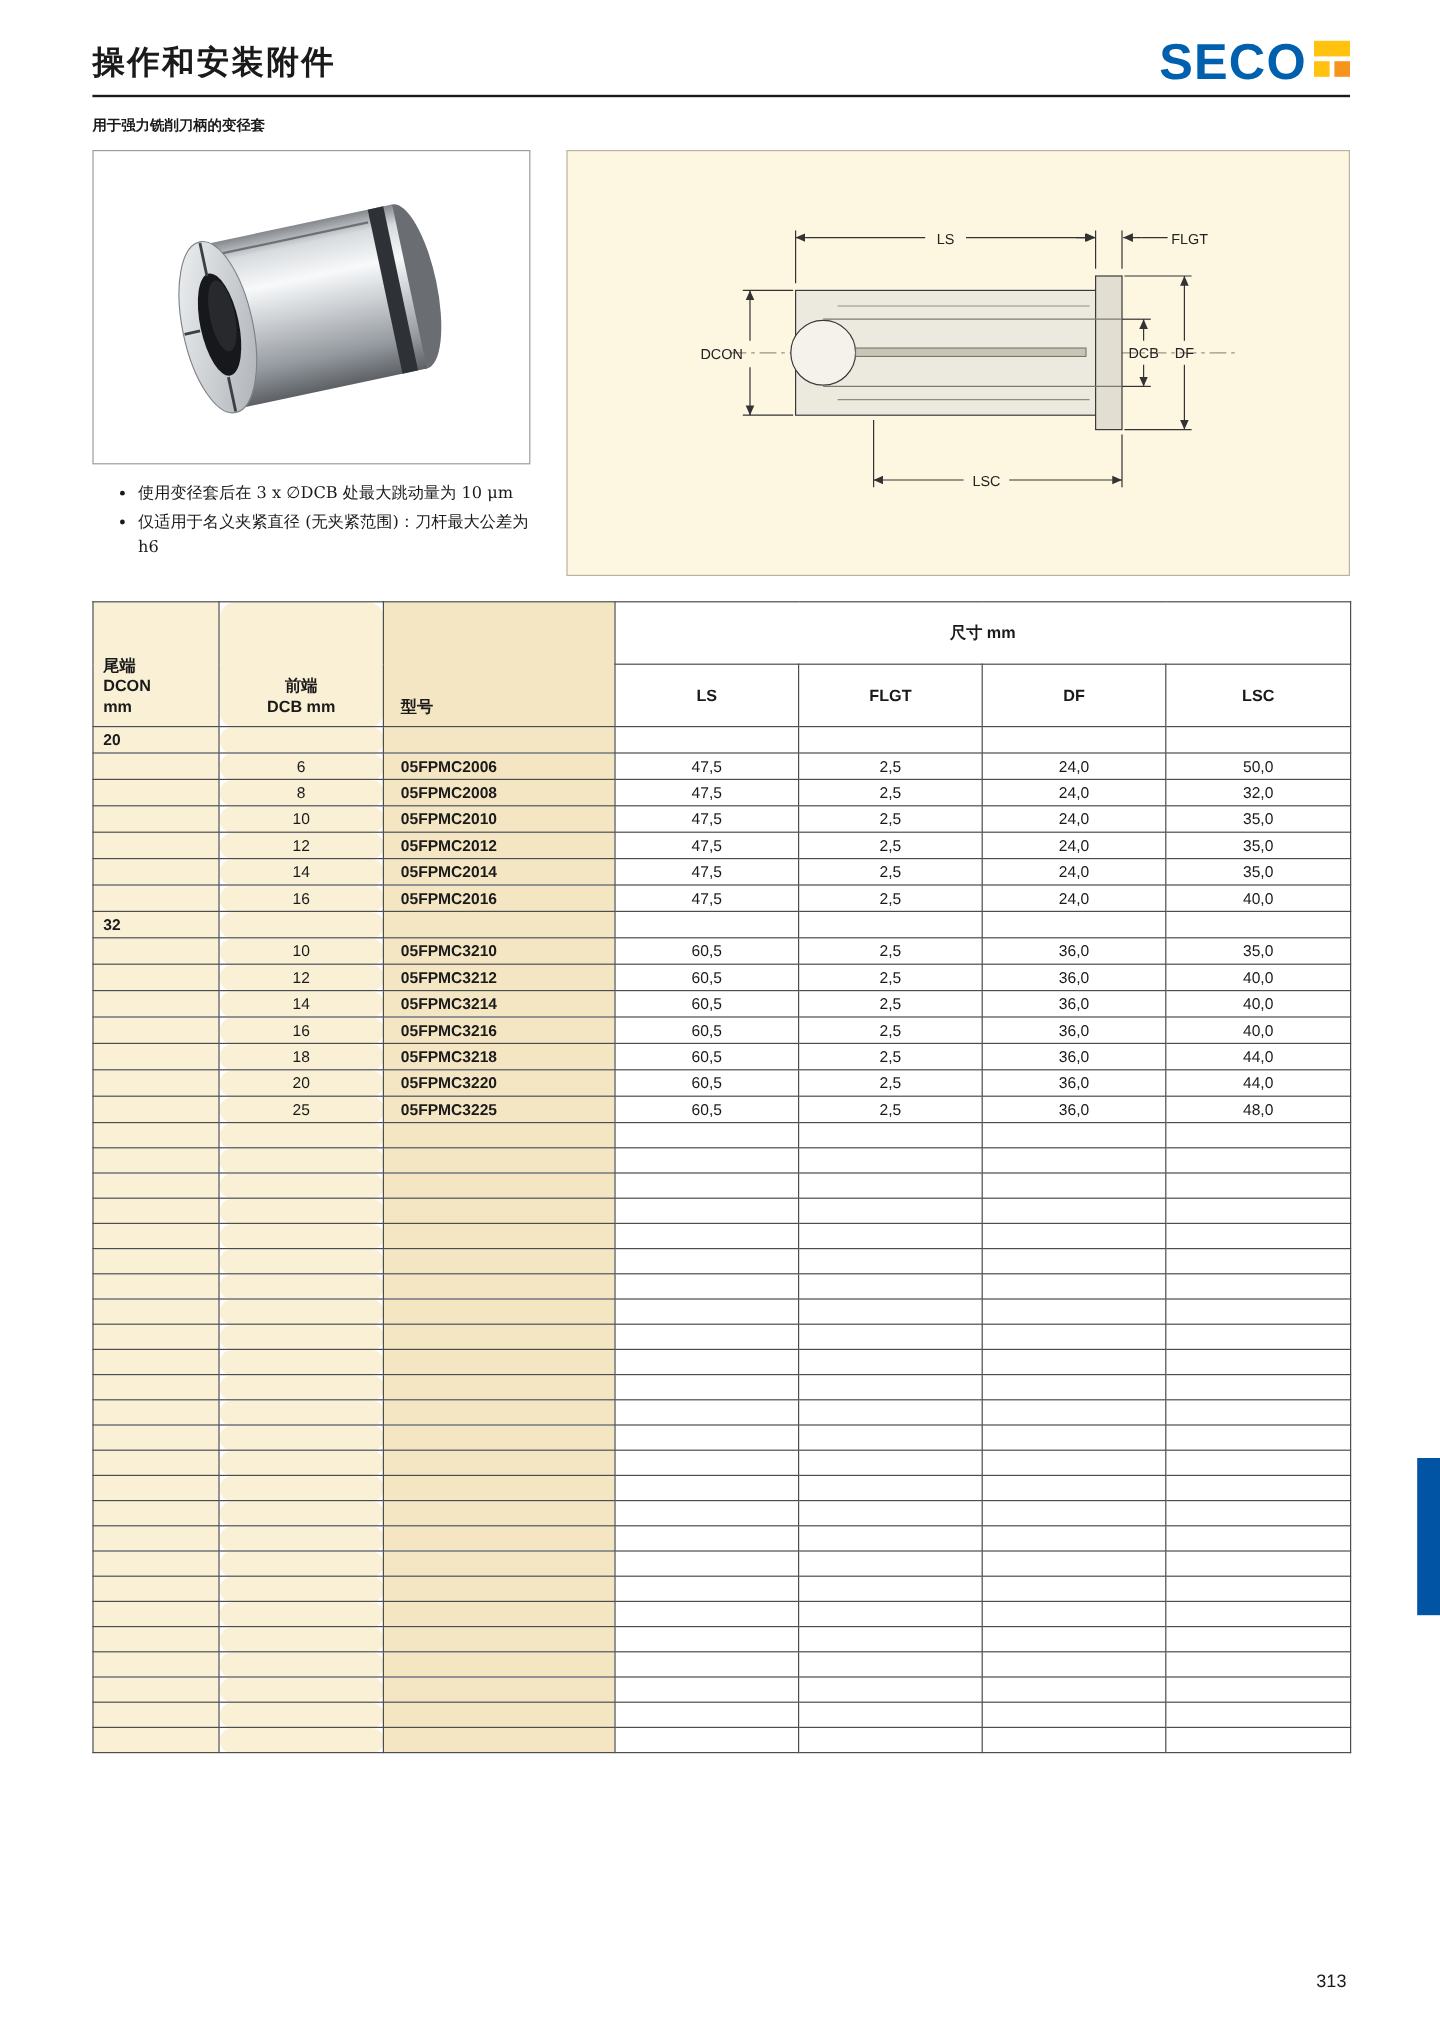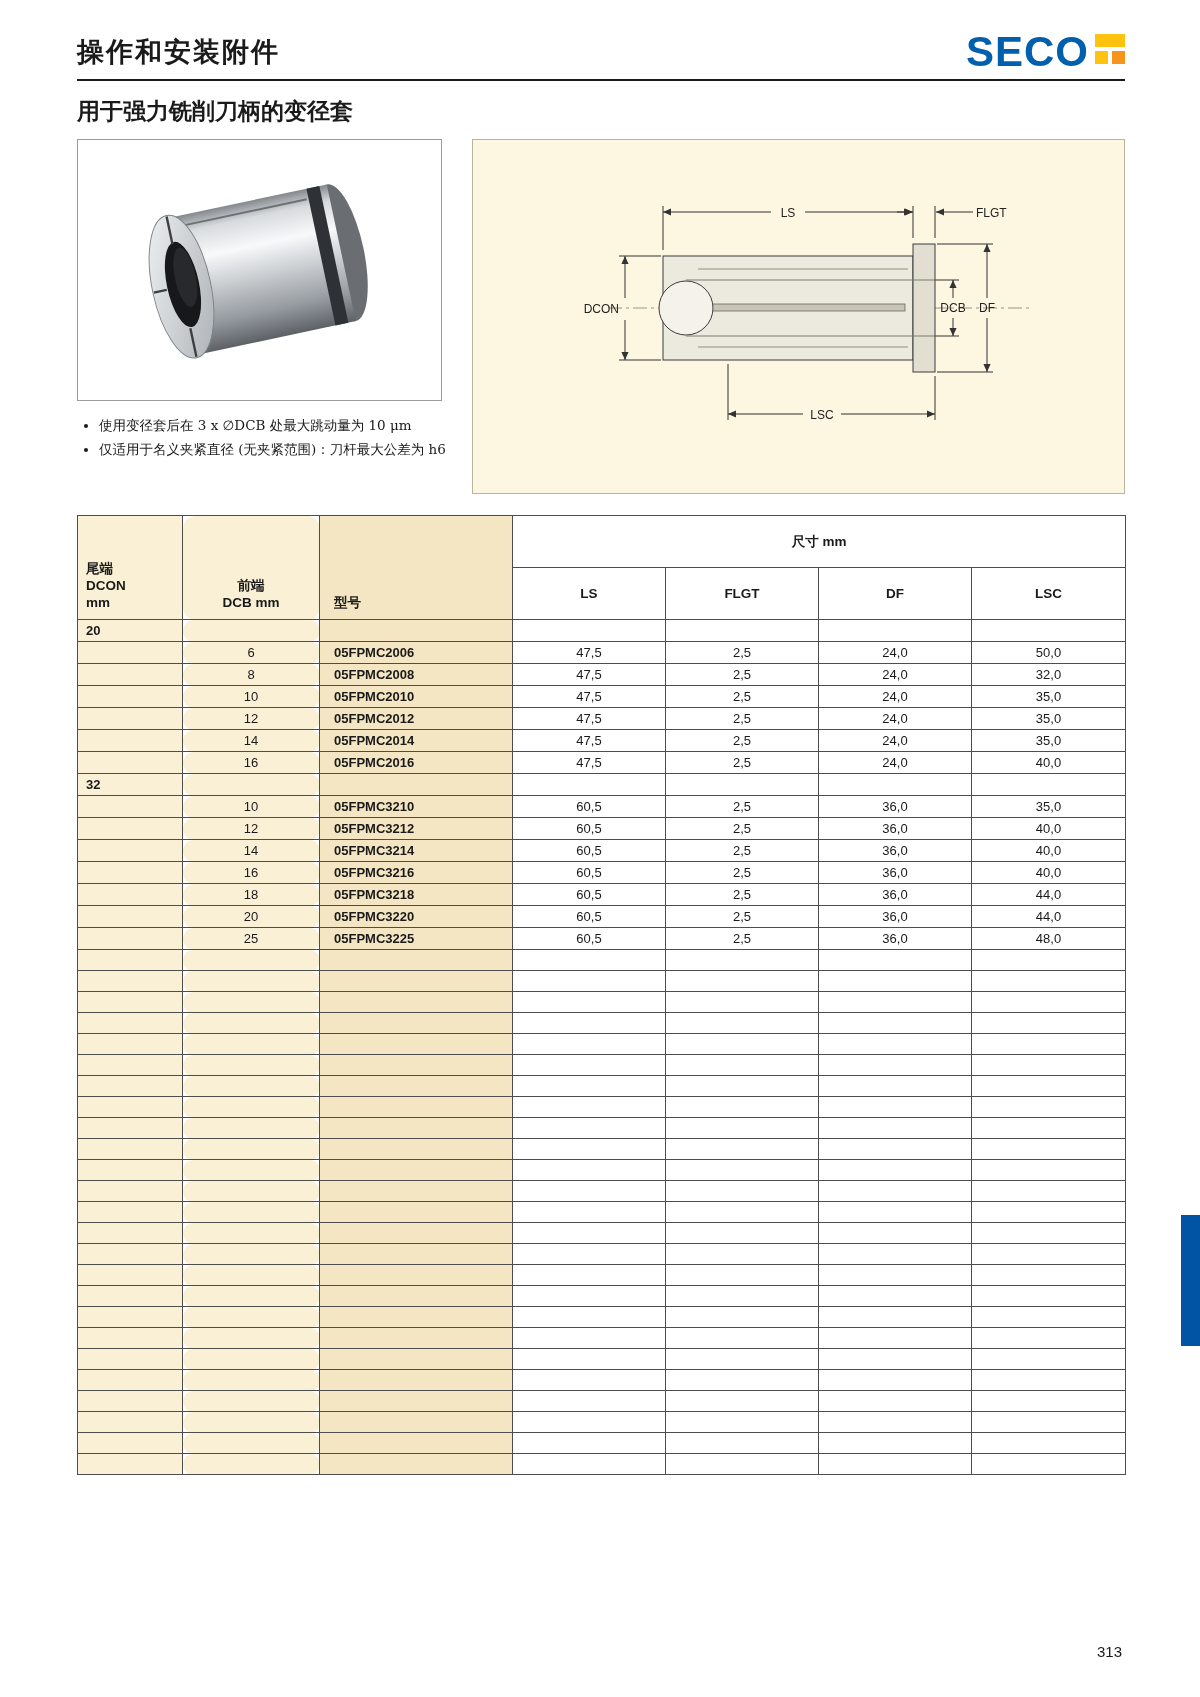--- a/index.html
+++ b/index.html
@@ -22,30 +22,30 @@
   .page-title{font-family:"DejaVu Serif",serif;font-size:27px;font-weight:bold;letter-spacing:2px;}
   .logo{display:flex;align-items:flex-start;gap:6px;}
   .logo-text{font-size:42px;line-height:36px;font-weight:bold;color:var(--seco-blue);letter-spacing:1px;}
   .logo-mark{position:relative;width:30px;height:30px;display:inline-block;}
   .logo-mark .lm{position:absolute;display:block;}
   .lm1{left:0;top:0;width:30px;height:13px;background:var(--logo-yellow);}
   .lm2{left:0;bottom:0;width:13px;height:13px;background:var(--logo-yellow);}
   .lm3{right:0;bottom:0;width:13px;height:13px;background:var(--logo-orange);}
 
   .rule{border-top:2px solid #1a1a1a;margin-top:9px;}
-  .subtitle{font-family:"DejaVu Serif",serif;font-size:23px;font-weight:bold;margin:15px 0 12px;}
+  .subtitle{font-family:"DejaVu Serif",serif;font-size:12px;font-weight:bold;margin:15px 0 12px;}
 
   
   .media-row{display:flex;gap:30px;align-items:flex-start;height:356px;}
   .left-col{width:365px;}
   .photo-box{width:365px;height:262px;border:1px solid #9c9c9c;background:#fff;
     display:flex;align-items:center;justify-content:center;}
   .bullets{margin:14px 0 0 6px;padding-left:16px;width:372px;
     font-family:"DejaVu Serif",serif;font-size:13.5px;line-height:1.6;}
-  .bullets li{margin-bottom:2px;}
+  .bullets li{margin-bottom:2px;margin-left:16px;}
   .diagram-box{width:653px;height:355px;border:1px solid #b9b39f;background:var(--diagram-bg);
     display:flex;align-items:center;justify-content:center;}
 
   
   .spec-table{width:1048px;border-collapse:collapse;table-layout:fixed;margin-top:20px;
     font-size:13px;}
   .spec-table th,.spec-table td{border:1px solid var(--line);overflow:hidden;white-space:nowrap;}
   .spec-table td{height:21px;line-height:21px;padding:0 4px;}
   th.c1,td.c1{background:var(--cream);}
   th.c2,td.c2{background:var(--cream);border-radius:13px;}

